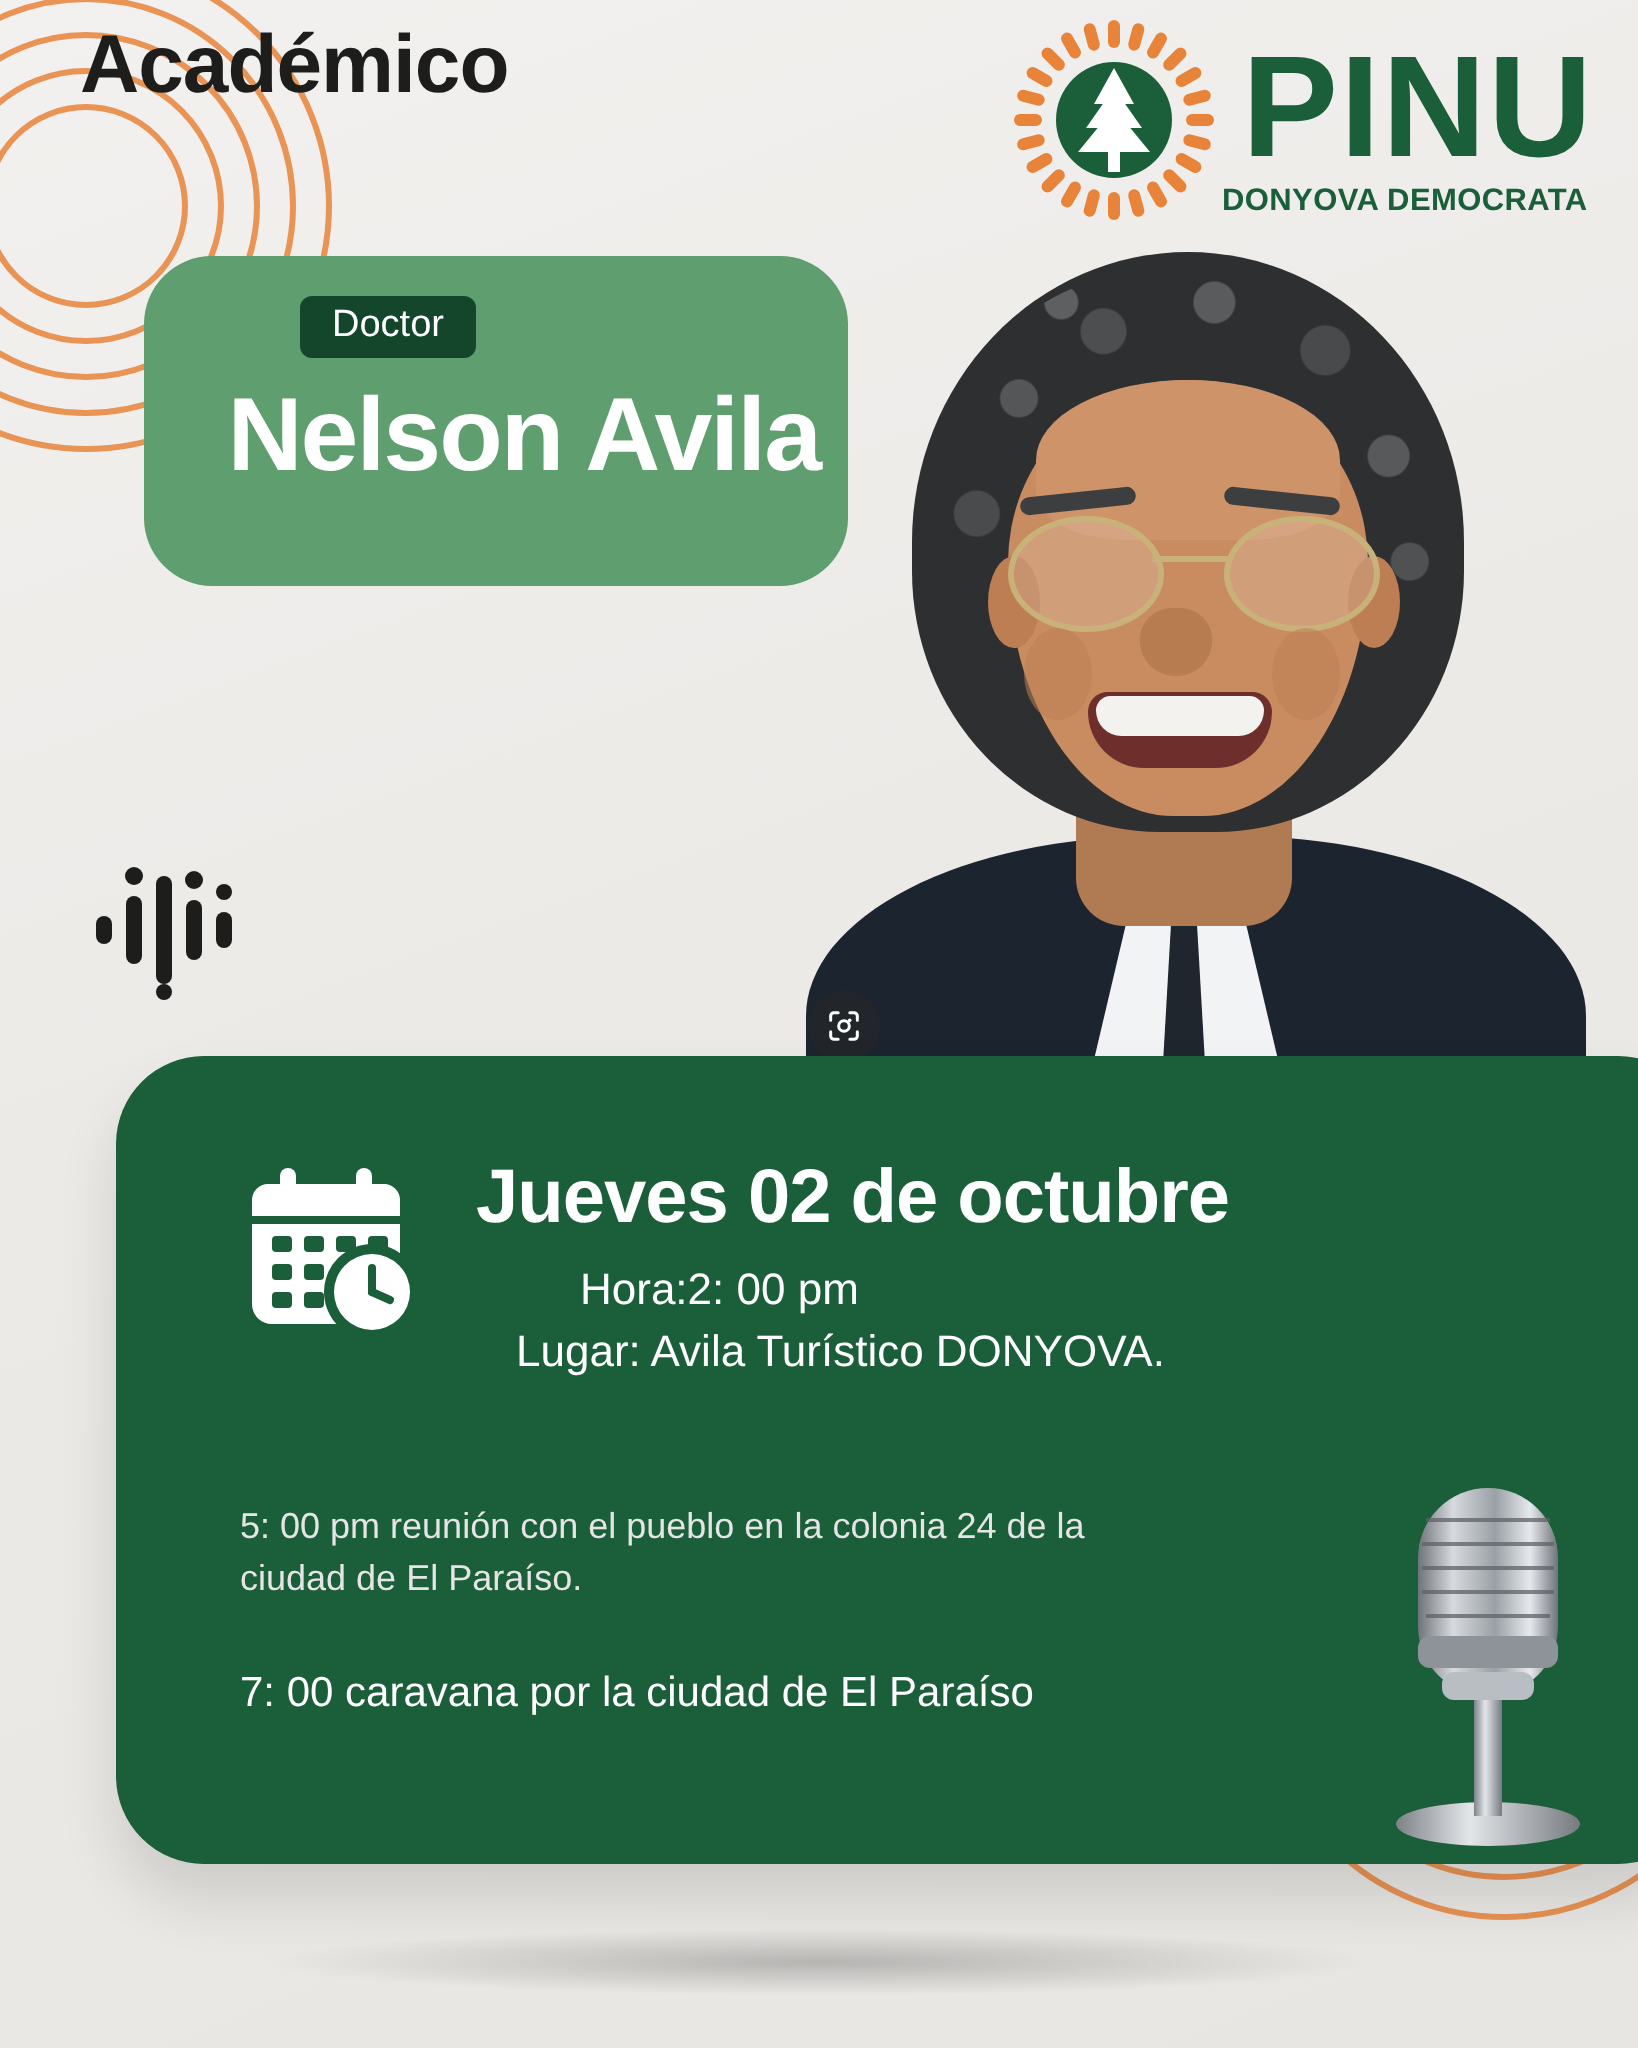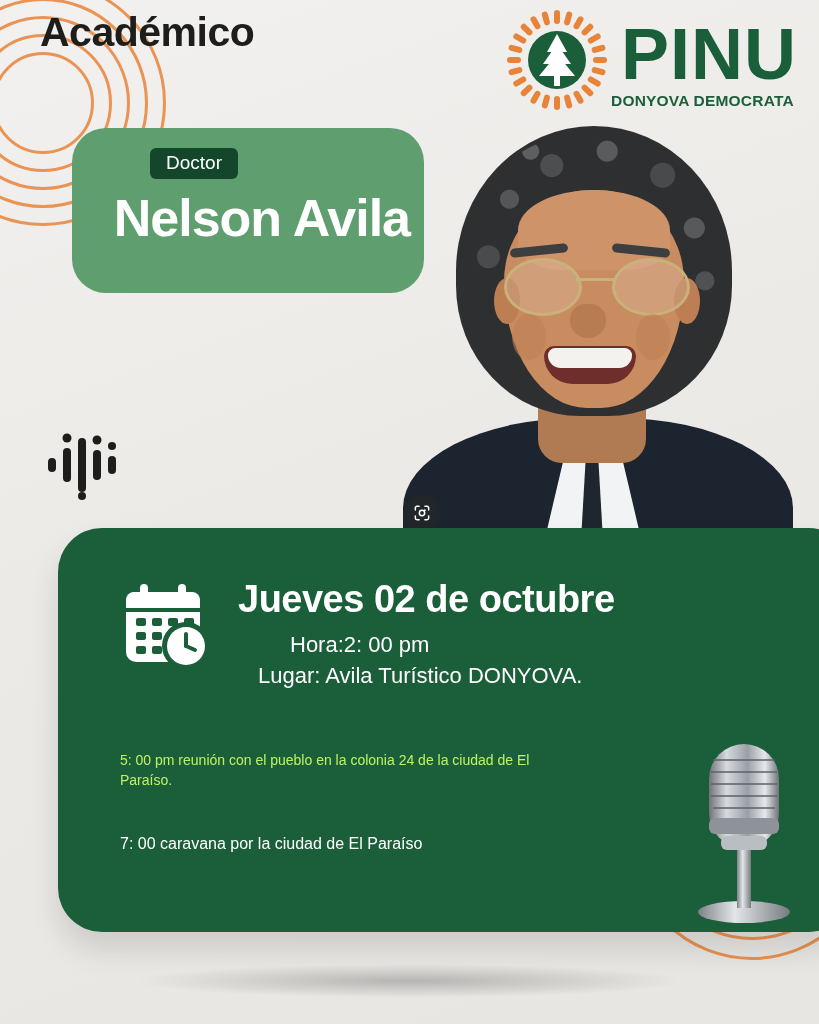--- a/index.html
+++ b/index.html
@@ -383,30 +383,30 @@
     left: 200px;
     top: 135px;
     font-size: 22px;
     color: #ffffff;
   }
   .para1 {
     position: absolute;
     left: 62px;
     top: 222px;
     width: 450px;
-    font-size: 14px;
+    font-size: 18px;
     line-height: 1.45;
-    color: #bef264;
+    color: #e5e5e5;
   }
   .para2 {
     position: absolute;
     left: 62px;
     top: 304px;
     width: 450px;
-    font-size: 16px;
+    font-size: 21px;
     line-height: 1.45;
     color: #ffffff;
   }
 
   
   .mic {
     position: absolute;
     right: 34px;
     bottom: 6px;
     width: 150px;

